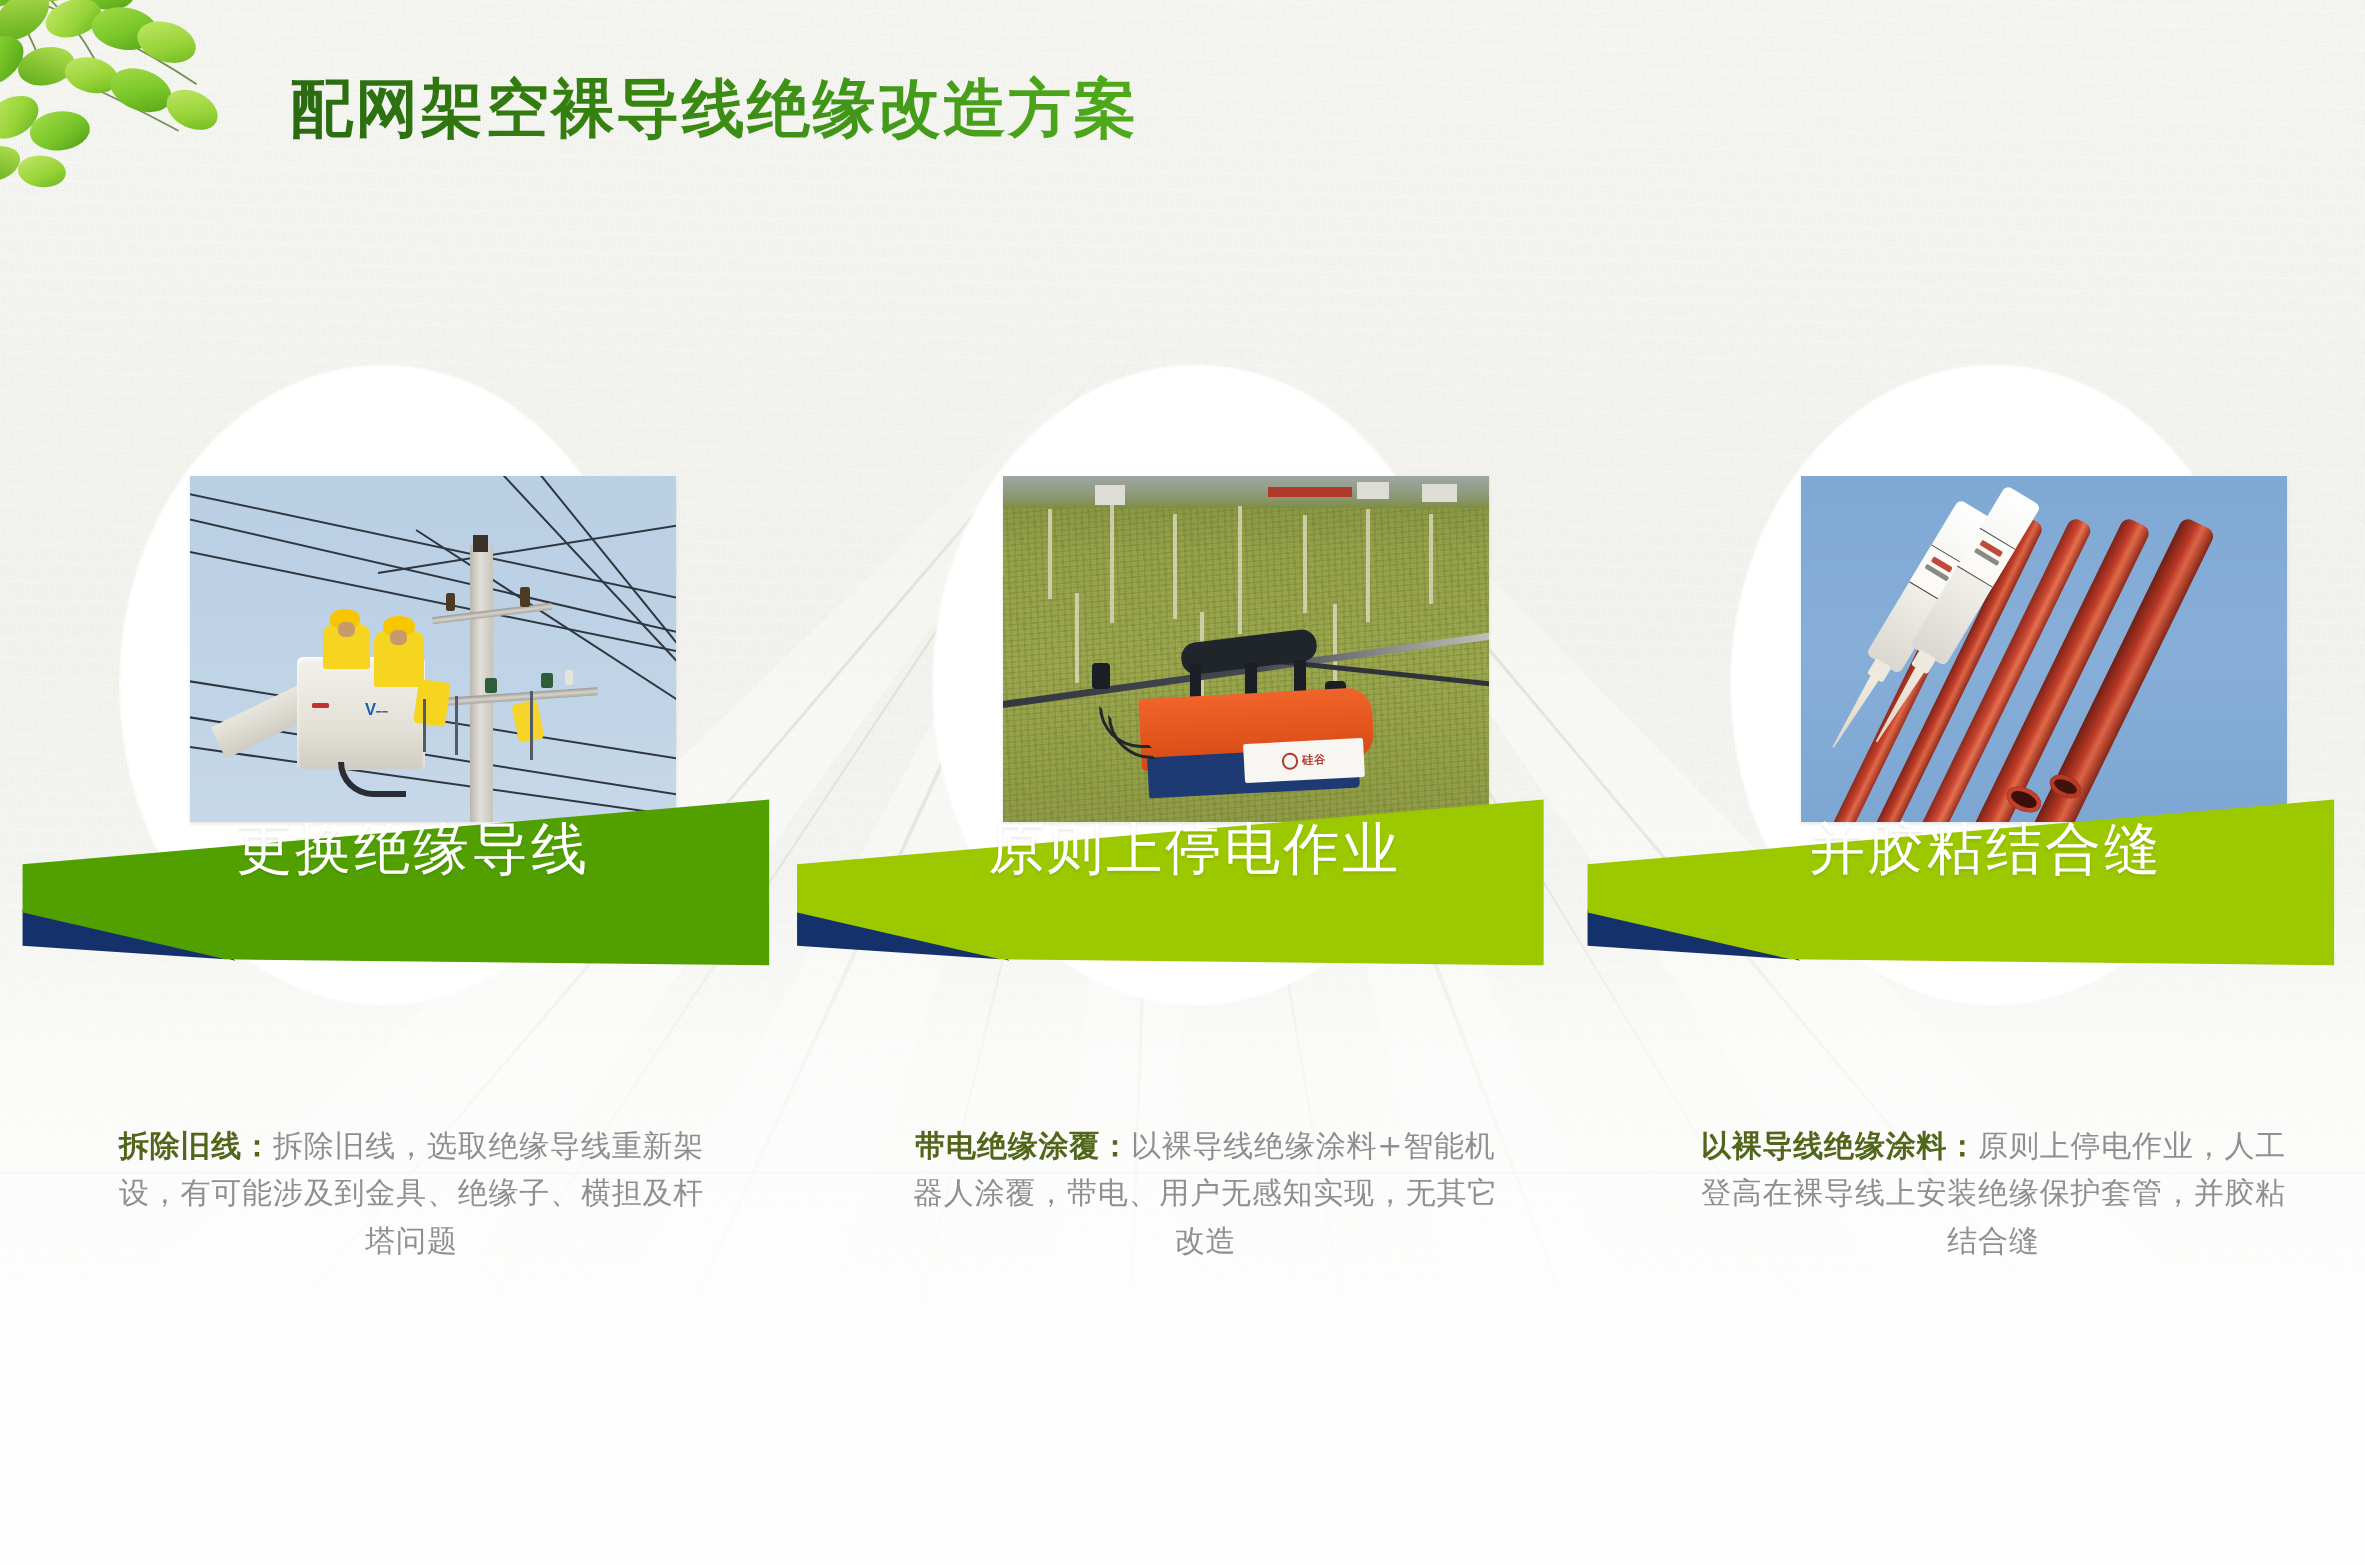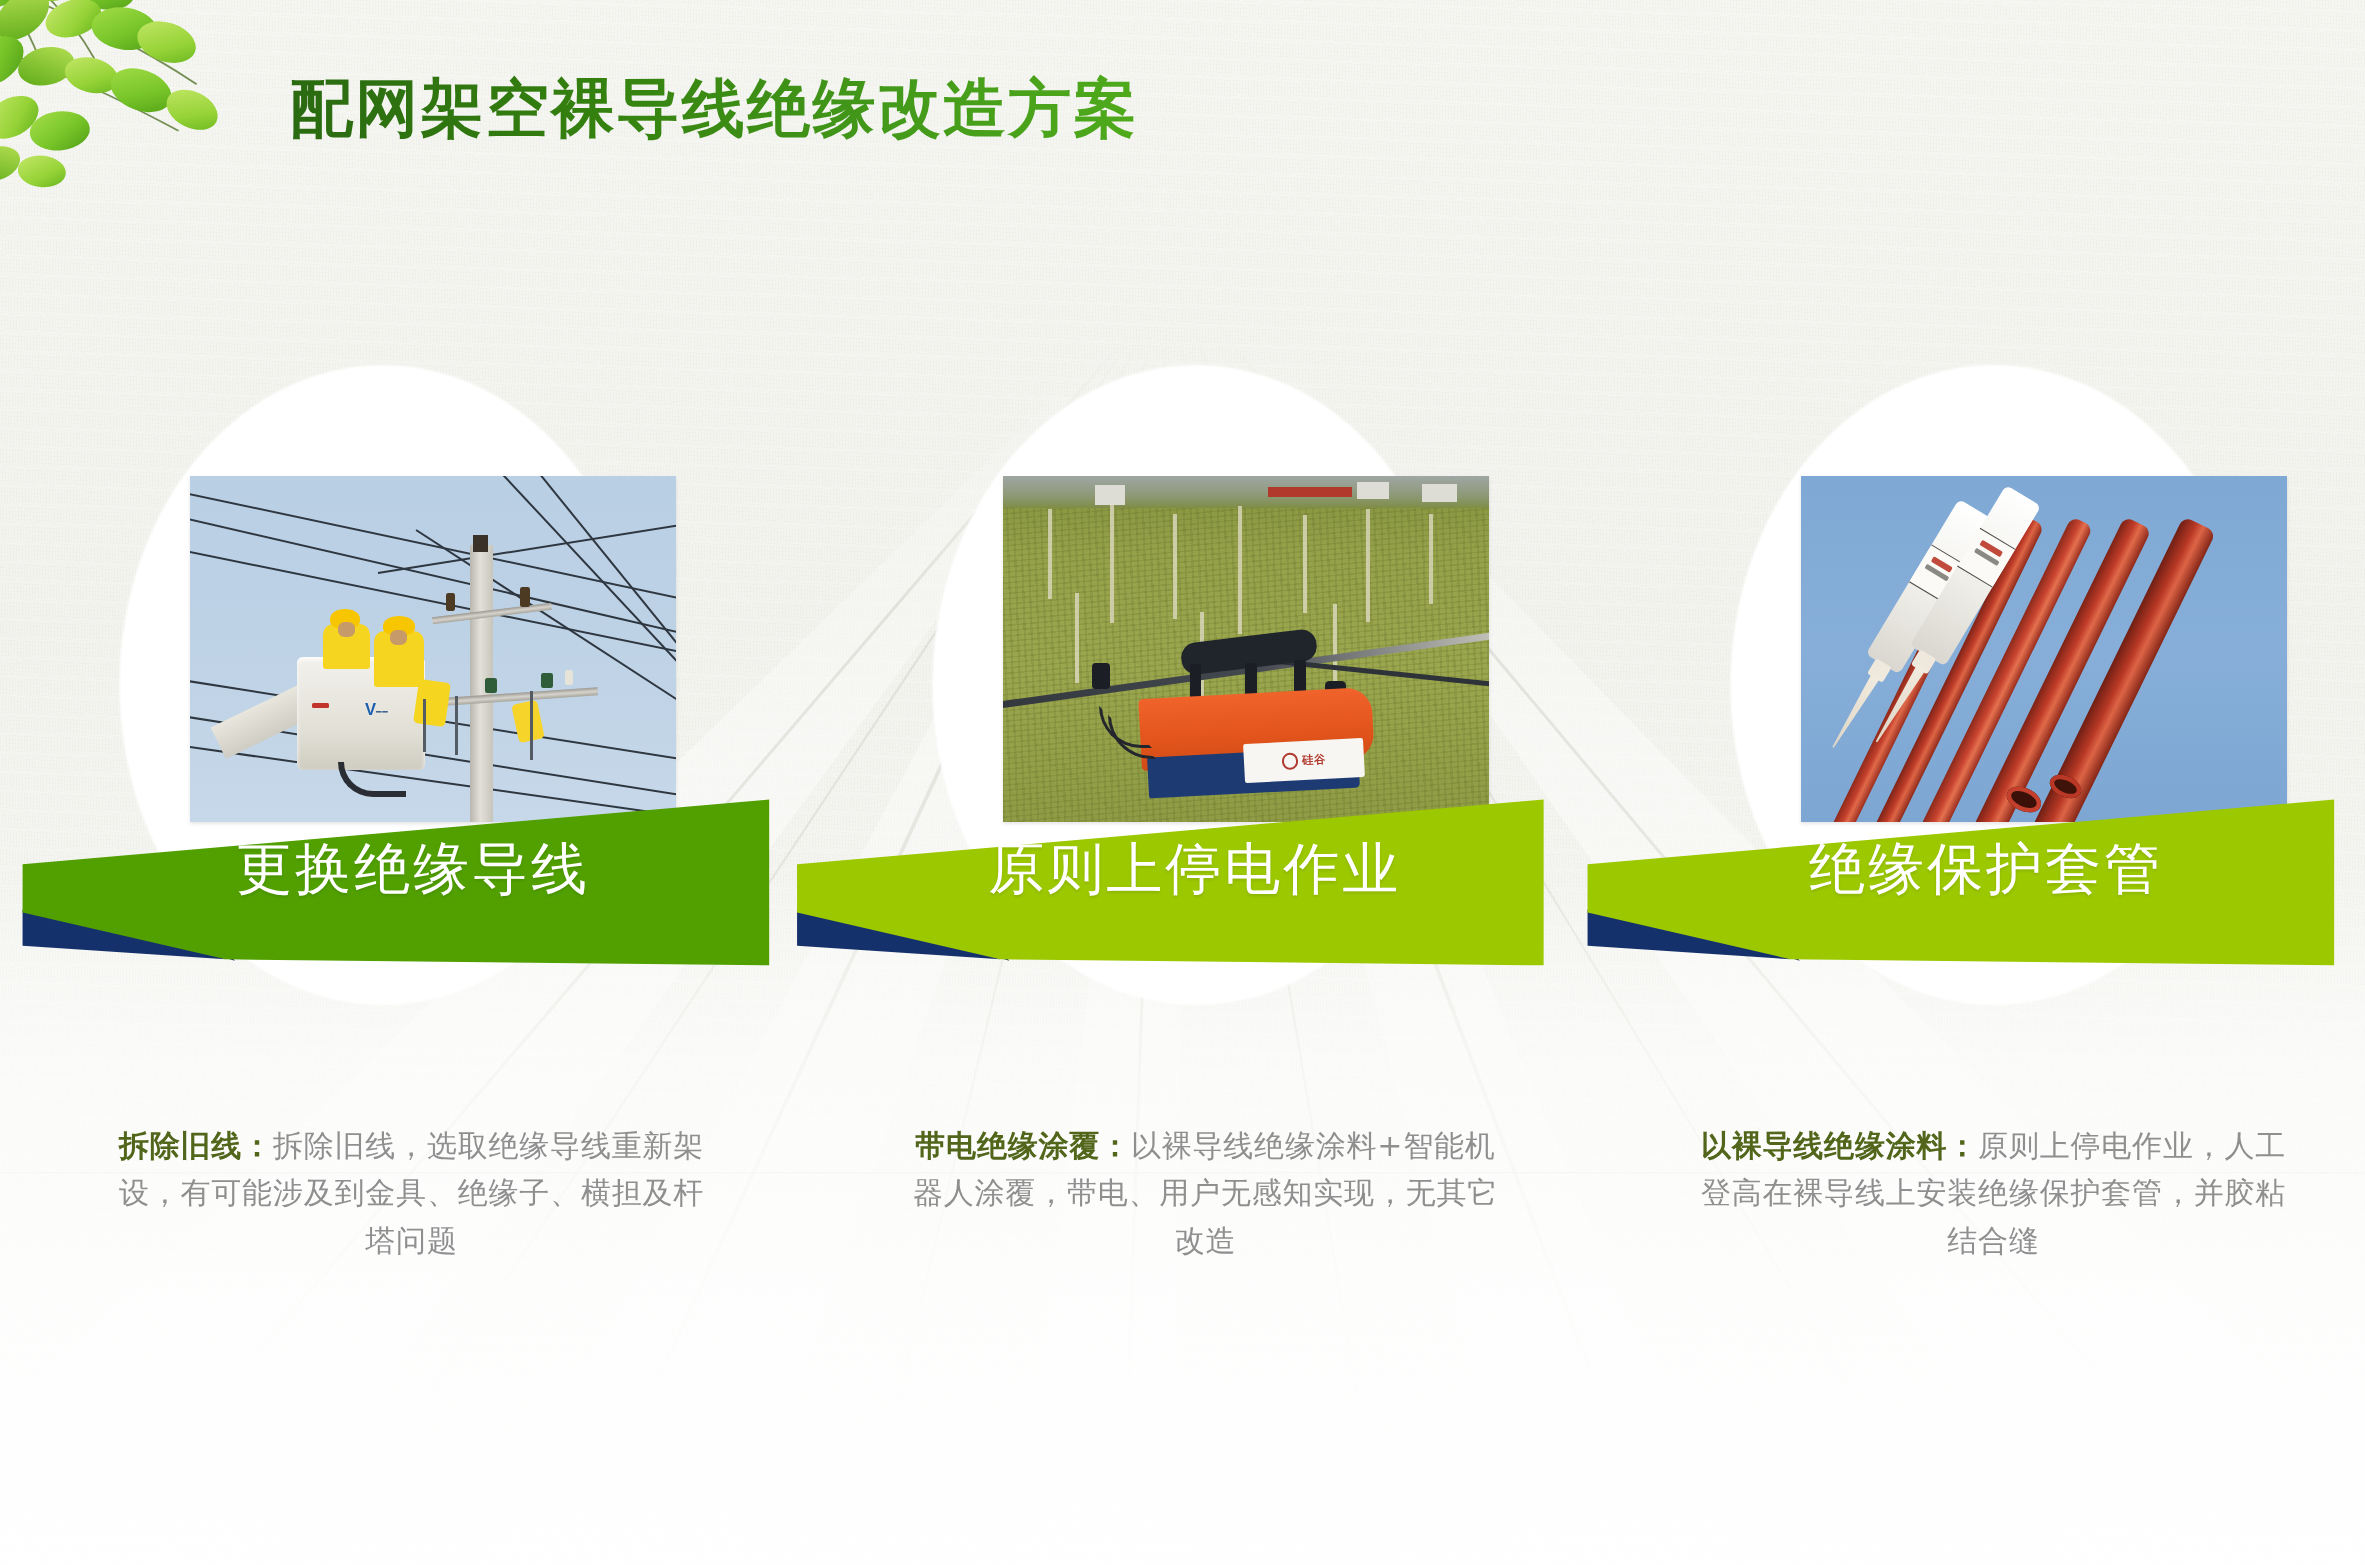--- a/index.html
+++ b/index.html
@@ -125,21 +125,21 @@
   .caulk { position:absolute; transform-origin:left center; }
   .caulk-body { position:absolute; background:linear-gradient(to bottom,#ffffff,#efeee8 55%,#d9d7cf);
     border-radius:6px; }
   .caulk-label { position:absolute; background:#fbfaf6; border-top:1.5px solid #4a4a46;
     border-bottom:1.5px solid #4a4a46; }
 
   
   .ribbon-wrap { position:absolute; top:798px; left:0; width:788px; height:196px; }
   .ribbon-svg { position:absolute; inset:0; width:100%; height:100%; overflow:visible; }
   .ribbon-label {
-    position:absolute; top:832px; width:788px; text-align:center;
+    position:absolute; top:812px; width:788px; text-align:center;
     color:#ffffff; font-size:56px; letter-spacing:3px;
     font-family:Liberation Sans, sans-serif;
     text-shadow:0 1.5px 3px rgba(0,0,0,.10);
     pointer-events:none;
   }
   #col-0 .ribbon-label { padding-left:38px; }
   #col-1 .ribbon-label { padding-left:25.6px; }
   #col-2 .ribbon-label { padding-left:30px; }
 
   
@@ -421,19 +421,19 @@
     </div>
   </div>
 
   <div class="ribbon-wrap">
     <svg class="ribbon-svg" viewBox="0 0 1047 260" preserveAspectRatio="none">
       <polygon points="14,148 236,198 284,214 14,196" fill="#15316b"></polygon>
       <polygon points="236,198 296,216 240,142" fill="#15316b"></polygon>
       <polygon points="14,88 1006,2 1006,222 284,214 14,152" fill="#9cc800"></polygon>
     </svg>
   </div>
-  <div class="ribbon-label">绝缘保护套管</div>
+  <div class="ribbon-label">并胶粘结合缝</div>
 
   <div class="desc">
     <span class="lead">以裸导线绝缘涂料：</span><span>原则上停电作业，人工登高在裸导线上安装绝缘保护套管，并胶粘结合缝</span>
   </div>
 </div>
 
 
 </body></html>

